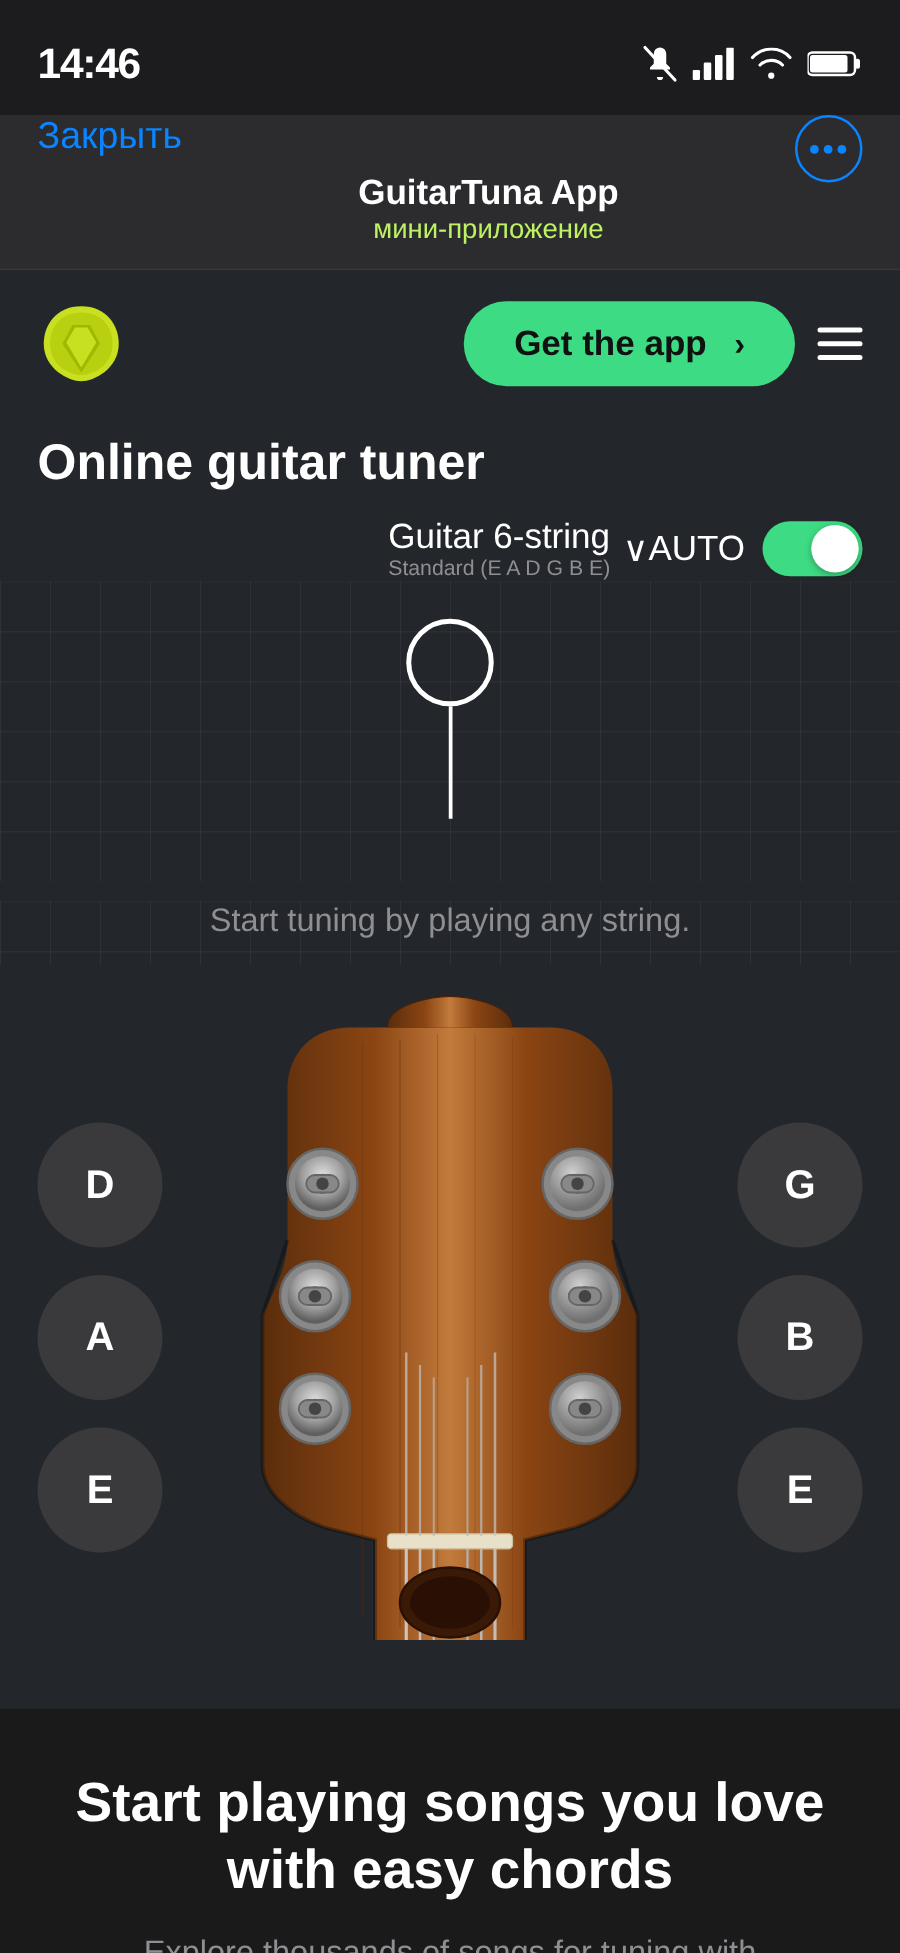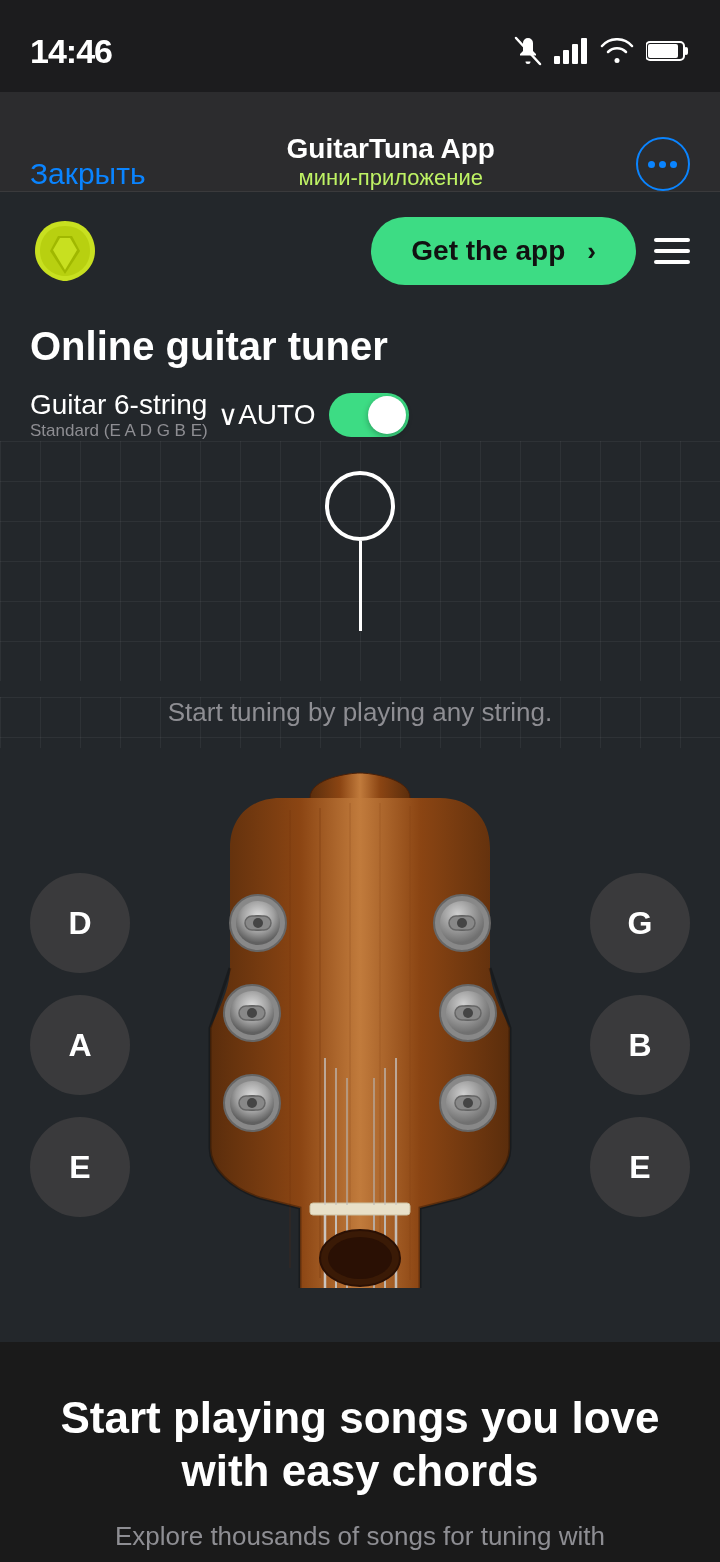--- a/index.html
+++ b/index.html
@@ -30,23 +30,23 @@
     .status-icons {
       display: flex;
       align-items: center;
       gap: 12px;
     }
     .status-icons svg { fill: white; }
 
     
     .mini-header {
       background: #2c2c2e;
-      height: 100px;
-      display: flex;
-      align-items: flex-end;
+      height: 124px;
+      display: flex;
+      align-items: flex-start;
       justify-content: space-between;
       padding: 0 30px;
       border-bottom: 1px solid #3a3a3c;
     }
     .mini-close {
       color: #0a84ff;
       font-size: 30px;
       font-weight: 400;
       cursor: pointer;
     }
@@ -136,21 +136,21 @@
     }
     .page-title {
       color: #fff;
       font-size: 40px;
       font-weight: 700;
       margin-bottom: 20px;
     }
     .tuning-selector {
       display: flex;
       align-items: center;
-      justify-content: flex-start;
+      justify-content: flex-end;
     }
     .tuning-info {
       cursor: pointer;
     }
     .tuning-name {
       color: #fff;
       font-size: 28px;
       font-weight: 500;
     }
     .tuning-notes {

